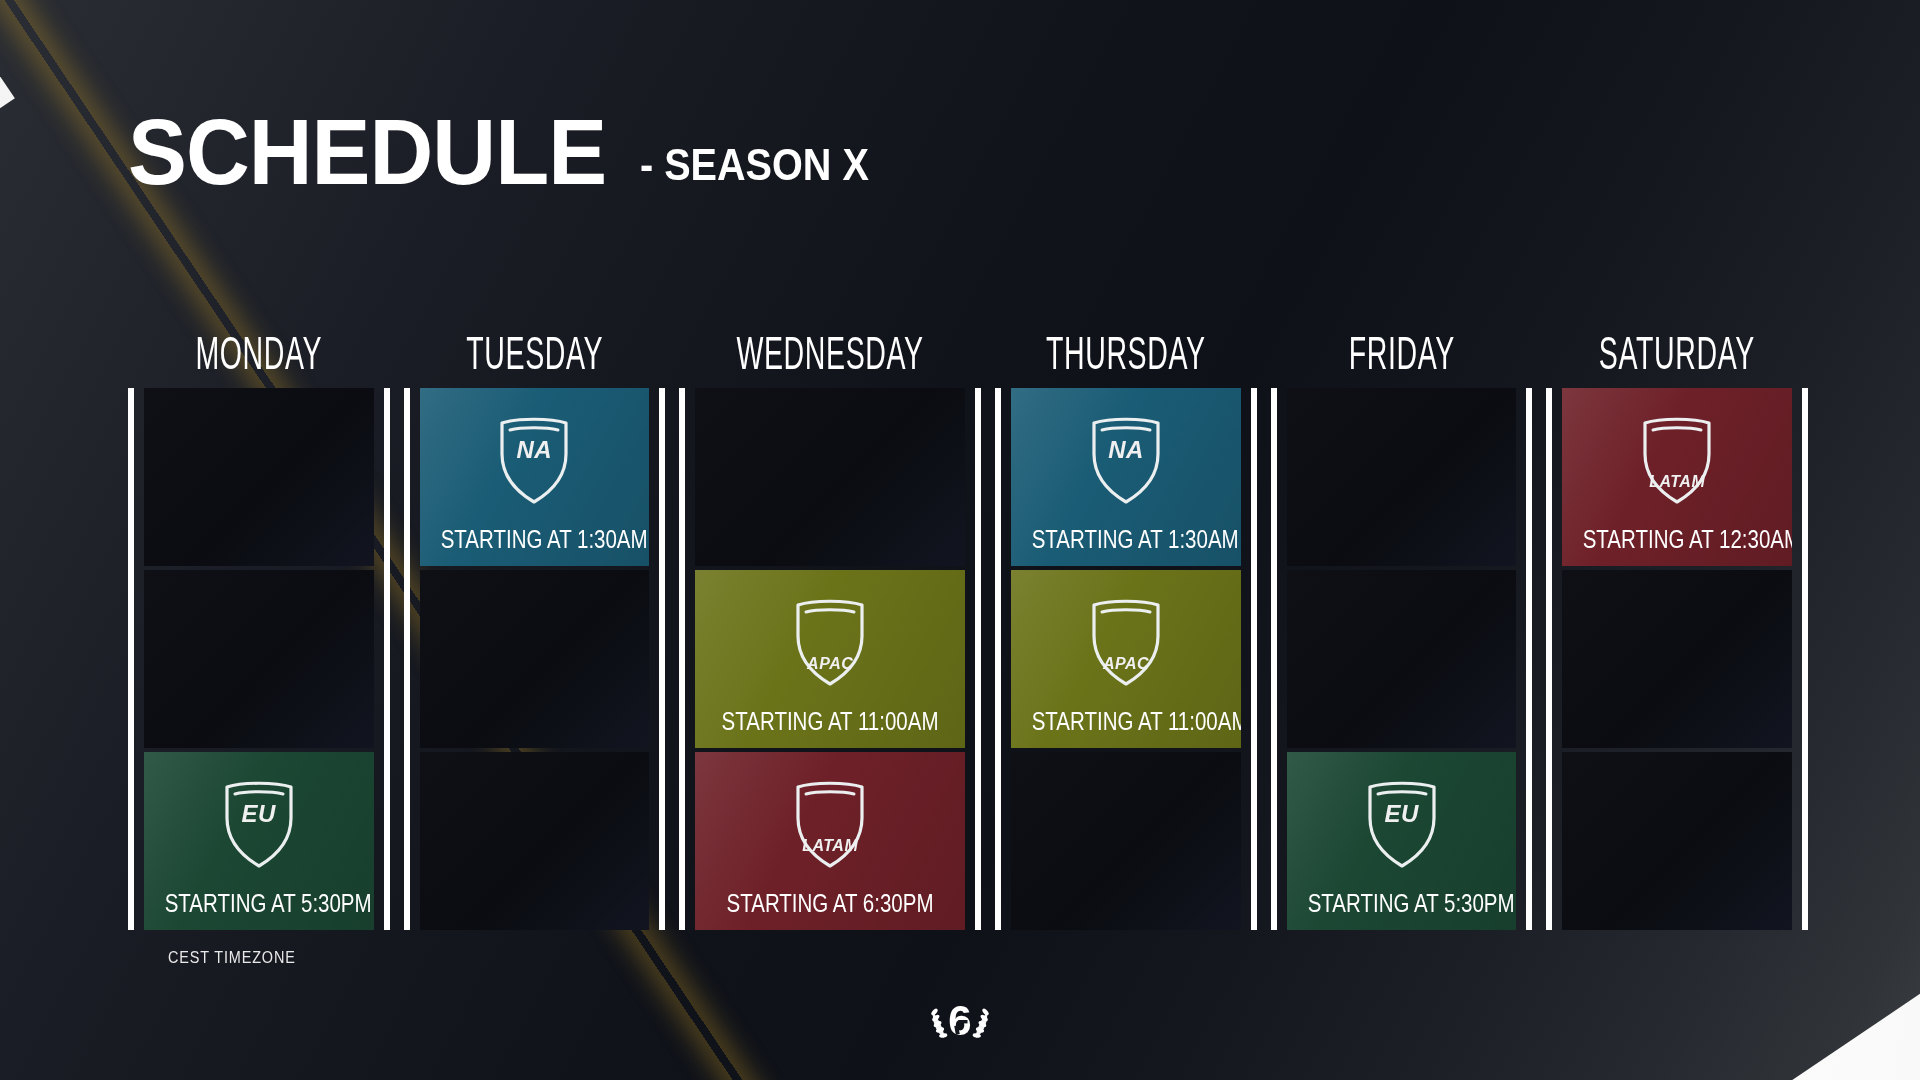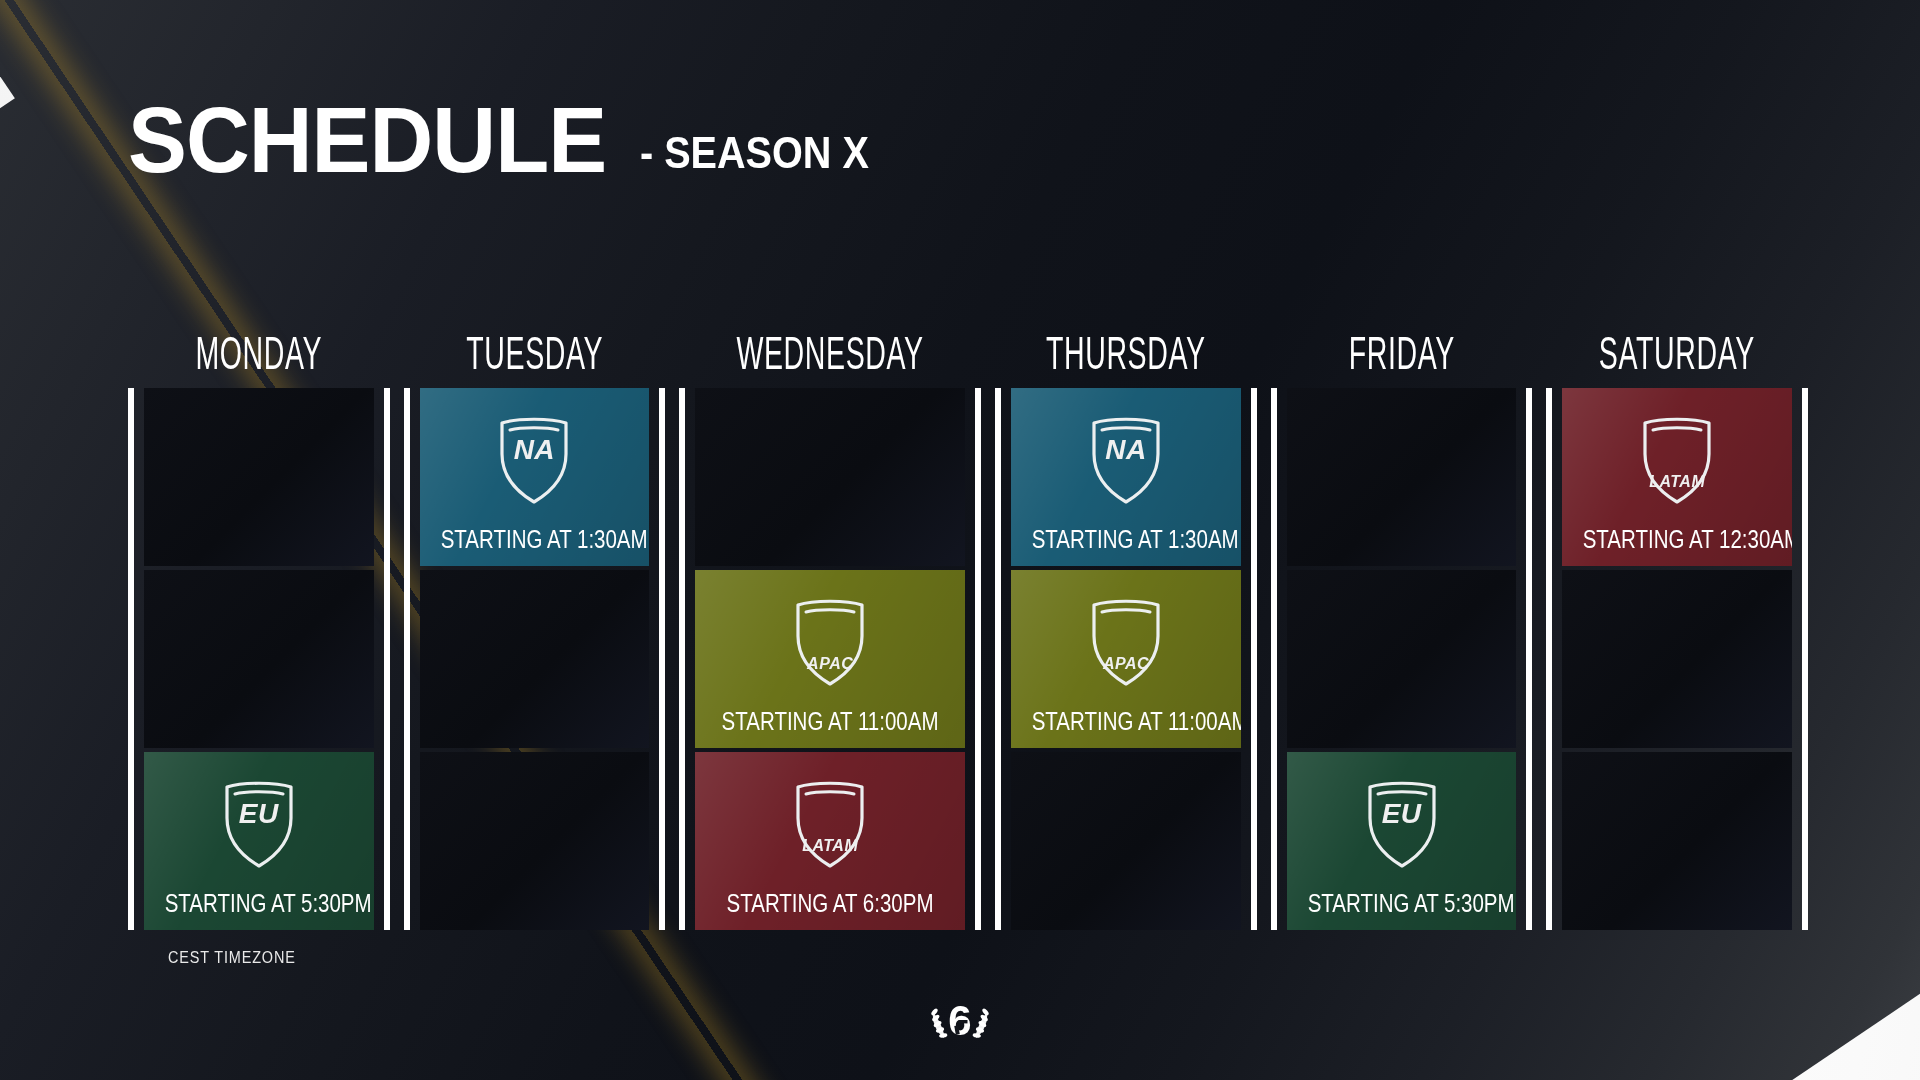--- a/index.html
+++ b/index.html
@@ -34,21 +34,21 @@
     box-shadow:0 0 26px 8px rgba(230,175,40,.35);
   }
   .bg-gold3{
     position:absolute;left:60px;bottom:-200px;width:4px;height:620px;
     background:linear-gradient(180deg,rgba(255,214,82,0) 0%,#ffd95e 40%,rgba(180,130,20,0) 100%);
     transform:rotate(-34deg);transform-origin:0 100%;
     box-shadow:0 0 18px 5px rgba(230,175,40,.3);
   }
 
   
-  .header{position:absolute;left:128px;top:100px;display:flex;align-items:flex-end;gap:14px;}
+  .header{position:absolute;left:128px;top:112px;display:flex;align-items:flex-end;gap:14px;}
   .title-main{
     color:#fff;font-size:92px;line-height:.88;font-weight:bold;
     letter-spacing:-1px;transform:scaleX(.96);transform-origin:left bottom;
     font-family:"Liberation Sans",sans-serif;
   }
   .title-sub{
     color:#fff;font-size:44px;line-height:1;font-weight:bold;
     letter-spacing:0px;padding-bottom:6px;transform:scaleX(.9);transform-origin:left bottom;
   }
 
@@ -78,21 +78,21 @@
     position:absolute;inset:0;
     background:linear-gradient(118deg,rgba(255,255,255,.10) 0%,rgba(255,255,255,0) 40%,rgba(0,0,0,.12) 100%);
     pointer-events:none;
   }
   .shieldwrap{flex:1;display:flex;align-items:center;justify-content:center;width:100%;padding-top:6px;}
   .shield{position:relative;width:74px;height:92px;}
   .shield svg{width:100%;height:100%;display:block;}
   .regionabbr{
     position:absolute;left:0;right:0;top:40%;transform:translateY(-50%);
     text-align:center;color:#f0f0f0;font-weight:bold;font-style:italic;
-    font-size:28px;letter-spacing:.5px;
+    font-size:24px;letter-spacing:.5px;
   }
   .regionabbr.small{font-size:16px;margin-top:32px;}
   .cardtime{
     width:100%;text-align:center;color:#fff;font-size:25px;
     padding-bottom:12px;white-space:nowrap;
     transform:scaleX(.82);transform-origin:center bottom;
     letter-spacing:0px;
   }
 
   

